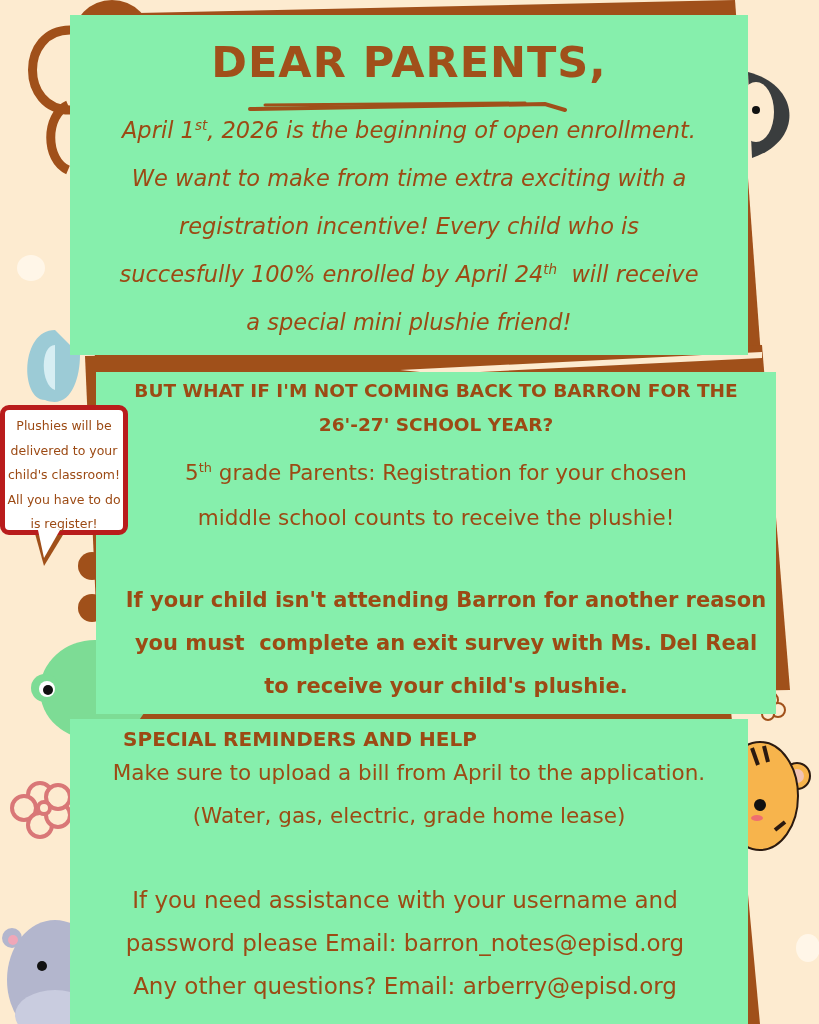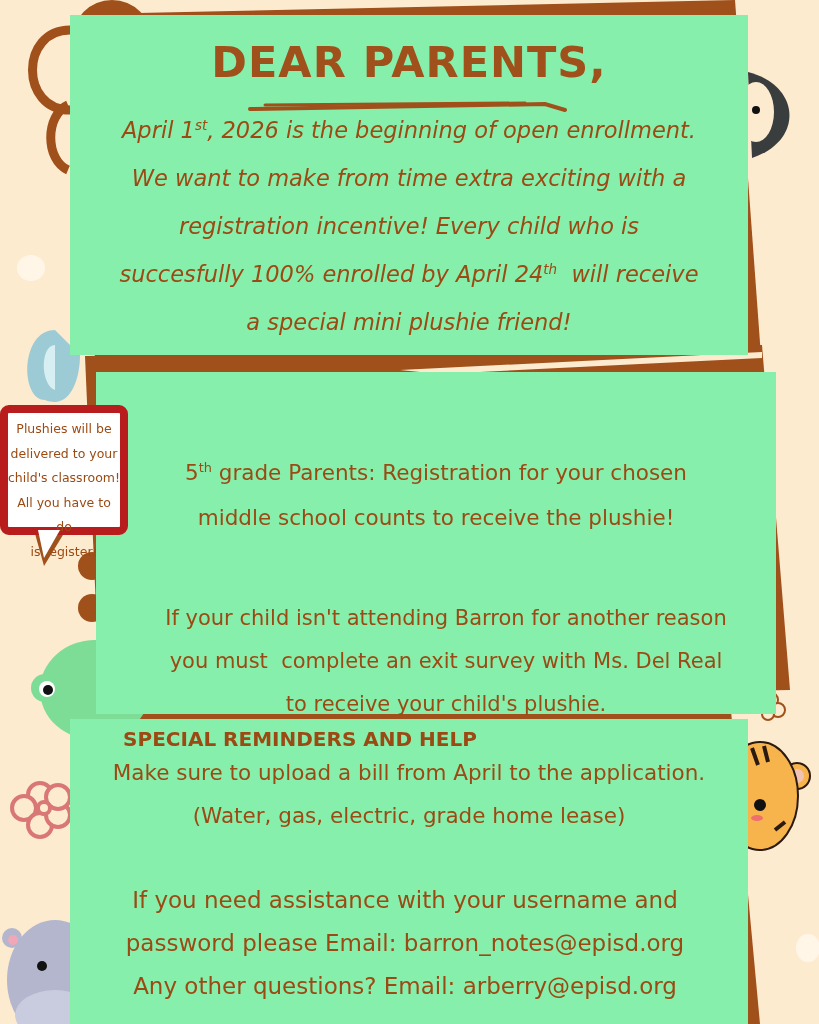--- a/index.html
+++ b/index.html
@@ -17,21 +17,21 @@
       font-size: 43px; letter-spacing: 1px; color: #a0501a;
       position: absolute; left: 0; right: 0; top: 22px; text-align: center;
     }
     .body1 { font-size: 22.5px; line-height: 48px; font-style: italic; }
     .heading { font-weight: bold; font-size: 18.5px; line-height: 34px; text-transform: uppercase; }
     .body2 { font-size: 21.5px; line-height: 45px; }
     .body3 { font-size: 21px; line-height: 43px; }
     sup { font-size: 60%; line-height: 0; vertical-align: super; }
     .bubble {
       position: absolute; left: 0; top: 405px; width: 128px; height: 130px;
-      background: #fff; border: 8px solid #b91c1c; border-radius: 9px;
+      background: #fff; border: 5px solid #b91c1c; border-radius: 9px;
       box-sizing: border-box; font-size: 12.5px; line-height: 24.5px;
       text-align: center; padding-top: 4px; color: #9c4a14;
     }
     .bubble-tail {
       position: absolute; left: 34px; top: 530px; width: 0; height: 0;
       border-left: 10px solid transparent; border-right: 22px solid transparent;
       border-top: 36px solid #a0501a;
     }
     .bubble-tail-inner {
       position: absolute; left: 38px; top: 530px; width: 0; height: 0;
@@ -126,25 +126,29 @@
   <div class="abs txt body1" style="left:0;right:0;top:91px;">
     <div><span>April 1</span><sup>st</sup><span>, 2026 is the beginning of open enrollment.</span></div>
     <div>We want to make from time extra exciting with a</div>
     <div>registration incentive! Every child who is</div>
     <div><span>succesfully 100% enrolled by April 24</span><sup>th</sup><span style="white-space:pre">  will receive</span></div>
     <div>a special mini plushie friend!</div>
   </div>
 </div>
 
 <div class="card" style="left:96px;top:372px;width:680px;height:342px;">
+  <div class="abs txt heading" style="left:0;right:0;top:2px;">
+    <div>BUT WHAT IF I'M NOT COMING BACK TO BARRON FOR THE</div>
+    <div>26'-27' SCHOOL YEAR?</div>
+  </div>
   <div class="abs txt body2" style="left:0;right:0;top:78px;">
     <div><span>5</span><sup>th</sup><span> grade Parents: Registration for your chosen</span></div>
     <div>middle school counts to receive the plushie!</div>
   </div>
-  <div class="abs txt body3" style="left:20px;right:0;top:225px;">
+  <div class="abs txt body3" style="left:20px;right:0;top:207px;font-weight:bold;">
     <div>If your child isn't attending Barron for another reason</div>
     <div style="white-space:pre">you must  complete an exit survey with Ms. Del Real</div>
     <div>to receive your child's plushie.</div>
   </div>
 </div>
 
 <div class="bubble-tail"></div>
 <div class="bubble">
   <div>Plushies will be</div>
   <div>delivered to your</div>

